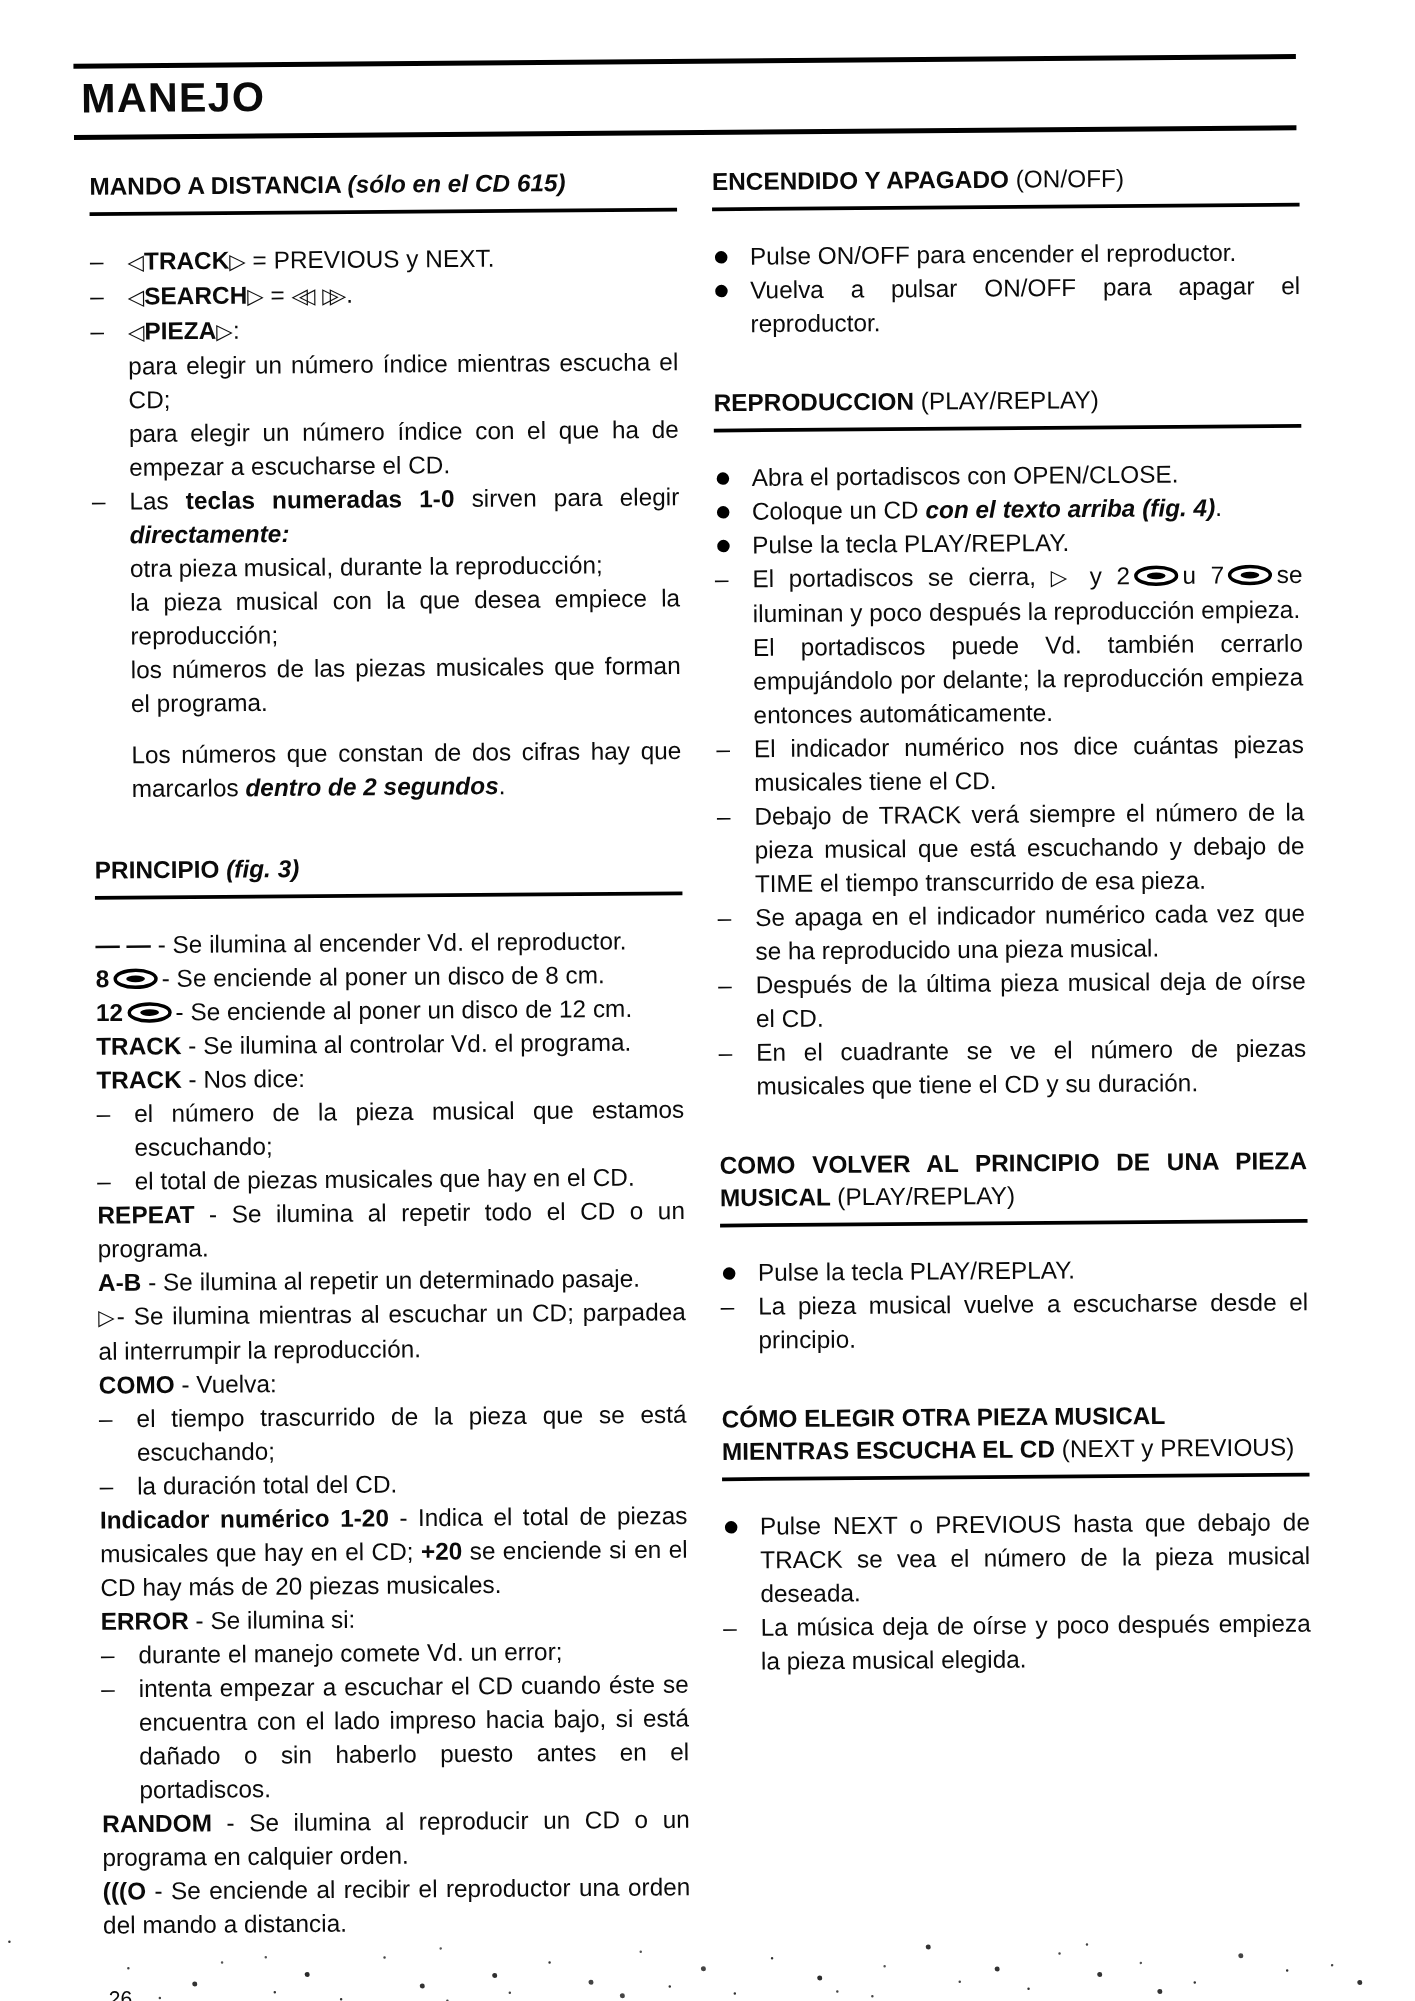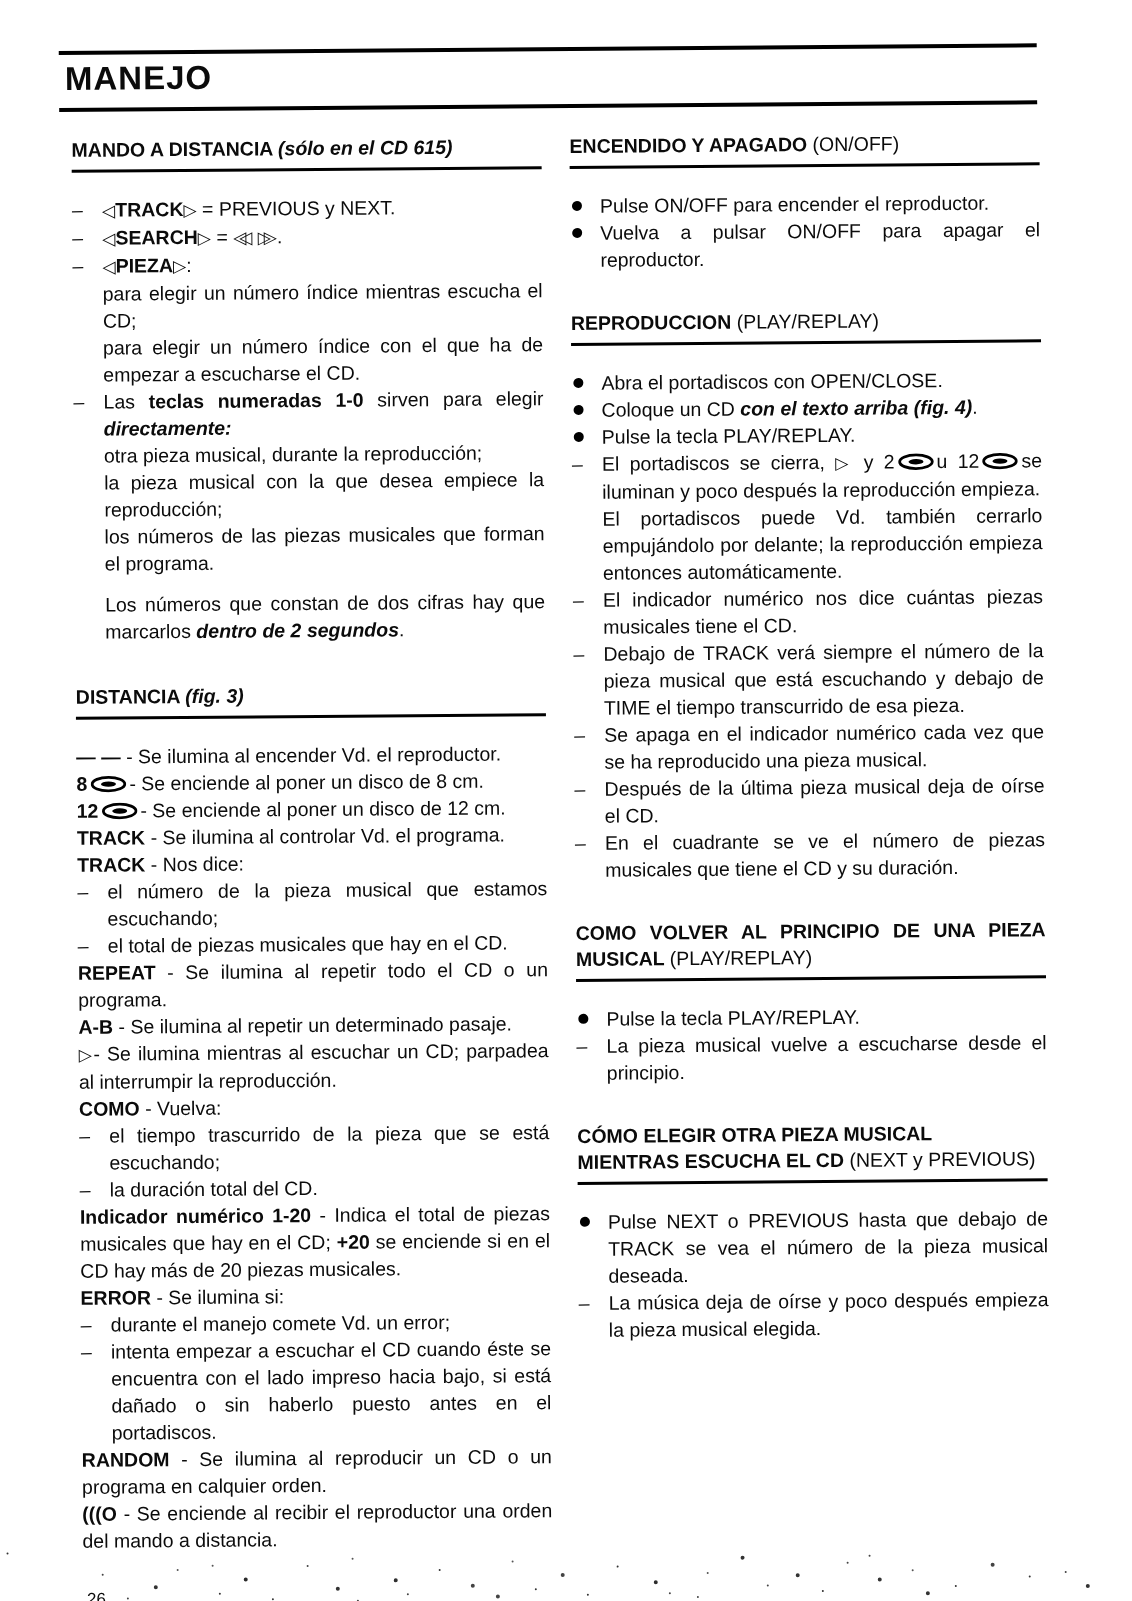--- a/index.html
+++ b/index.html
@@ -72,21 +72,21 @@
       <p class="sub">para elegir un número índice con el que ha de empezar a escucharse el CD.</p>
 
       <p class="item"><span class="marker">–</span><span>Las </span><span class="b">teclas numeradas 1-0</span><span> sirven para elegir</span> <span class="bi">directamente:</span></p>
 
       <p class="sub">otra pieza musical, durante la reproducción;</p>
       <p class="sub">la pieza musical con la que desea empiece la reproducción;</p>
       <p class="sub">los números de las piezas musicales que forman el programa.</p>
 
       <p class="para-ind"><span>Los números que constan de dos cifras hay que marcarlos </span><span class="bi">dentro de 2 segundos</span><span>.</span></p>
 
-      <h2 class="sec-head gap-top"><span class="b">DISTANCIA</span> <span class="bi">(fig. 3)</span></h2>
+      <h2 class="sec-head gap-top"><span class="b">PRINCIPIO</span> <span class="bi">(fig. 3)</span></h2>
 
       <p><span class="b">— —</span> <span>- Se ilumina al encender Vd. el reproductor.</span></p>
 
       <p><span class="b">8</span><svg class="disc" width="36" height="17" viewBox="0 0 36 17">
             <ellipse cx="18" cy="8.5" rx="16.3" ry="6.8" fill="none" stroke="#000" stroke-width="2.8"></ellipse>
             <ellipse cx="18" cy="8.5" rx="7.5" ry="2.7" fill="#000"></ellipse>
           </svg><span>- Se enciende al poner un disco de 8 cm.</span></p>
 
       <p><span class="b">12</span><svg class="disc" width="36" height="17" viewBox="0 0 36 17">
             <ellipse cx="18" cy="8.5" rx="16.3" ry="6.8" fill="none" stroke="#000" stroke-width="2.8"></ellipse>
@@ -131,21 +131,21 @@
 
       <div class="sec-block">
         <h2 class="sec-head"><span class="b">REPRODUCCION</span> <span class="reg">(PLAY/REPLAY)</span></h2>
         <p class="item"><span class="bullet"></span><span>Abra el portadiscos con OPEN/CLOSE.</span></p>
         <p class="item"><span class="bullet"></span><span>Coloque un CD </span><span class="bi">con el texto arriba (fig. 4)</span><span>.</span></p>
         <p class="item"><span class="bullet"></span><span>Pulse la tecla PLAY/REPLAY.</span></p>
 
         <p class="item"><span class="marker">–</span><span>El portadiscos se cierra, </span><span class="tri">▷</span> <span>y 2</span><svg class="disc" width="36" height="17" viewBox="0 0 36 17">
               <ellipse cx="18" cy="8.5" rx="16.3" ry="6.8" fill="none" stroke="#000" stroke-width="2.8"></ellipse>
               <ellipse cx="18" cy="8.5" rx="7.5" ry="2.7" fill="#000"></ellipse>
-            </svg><span>u 12</span><svg class="disc" width="36" height="17" viewBox="0 0 36 17">
+            </svg><span>u 7</span><svg class="disc" width="36" height="17" viewBox="0 0 36 17">
               <ellipse cx="18" cy="8.5" rx="16.3" ry="6.8" fill="none" stroke="#000" stroke-width="2.8"></ellipse>
               <ellipse cx="18" cy="8.5" rx="7.5" ry="2.7" fill="#000"></ellipse>
             </svg><span>se iluminan y poco después la reproducción empieza.</span></p>
         <p class="sub">El portadiscos puede Vd. también cerrarlo empujándolo por delante; la reproducción empieza entonces automáticamente.</p>
 
         <p class="item"><span class="marker">–</span><span>El indicador numérico nos dice cuántas piezas musicales tiene el CD.</span></p>
         <p class="item"><span class="marker">–</span><span>Debajo de TRACK verá siempre el número de la pieza musical que está escuchando y debajo de TIME el tiempo transcurrido de esa pieza.</span></p>
         <p class="item"><span class="marker">–</span><span>Se apaga en el indicador numérico cada vez que se ha reproducido una pieza musical.</span></p>
         <p class="item"><span class="marker">–</span><span>Después de la última pieza musical deja de oírse el CD.</span></p>
         <p class="item"><span class="marker">–</span><span>En el cuadrante se ve el número de piezas musicales que tiene el CD y su duración.</span></p>

